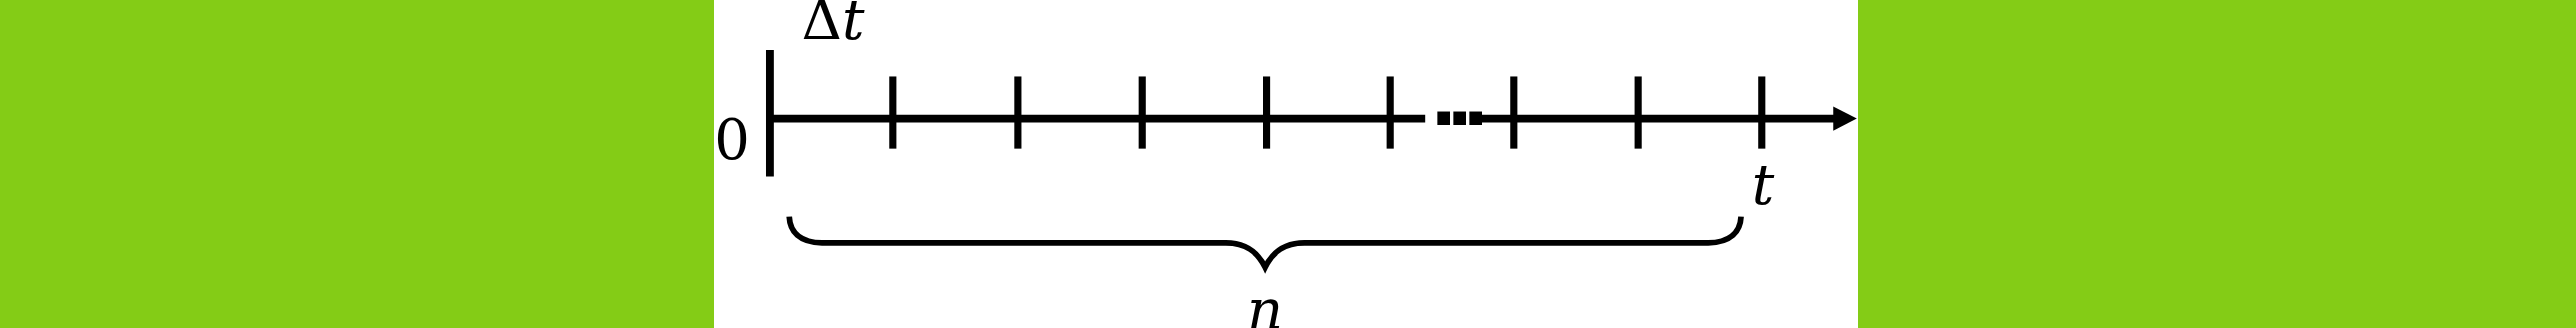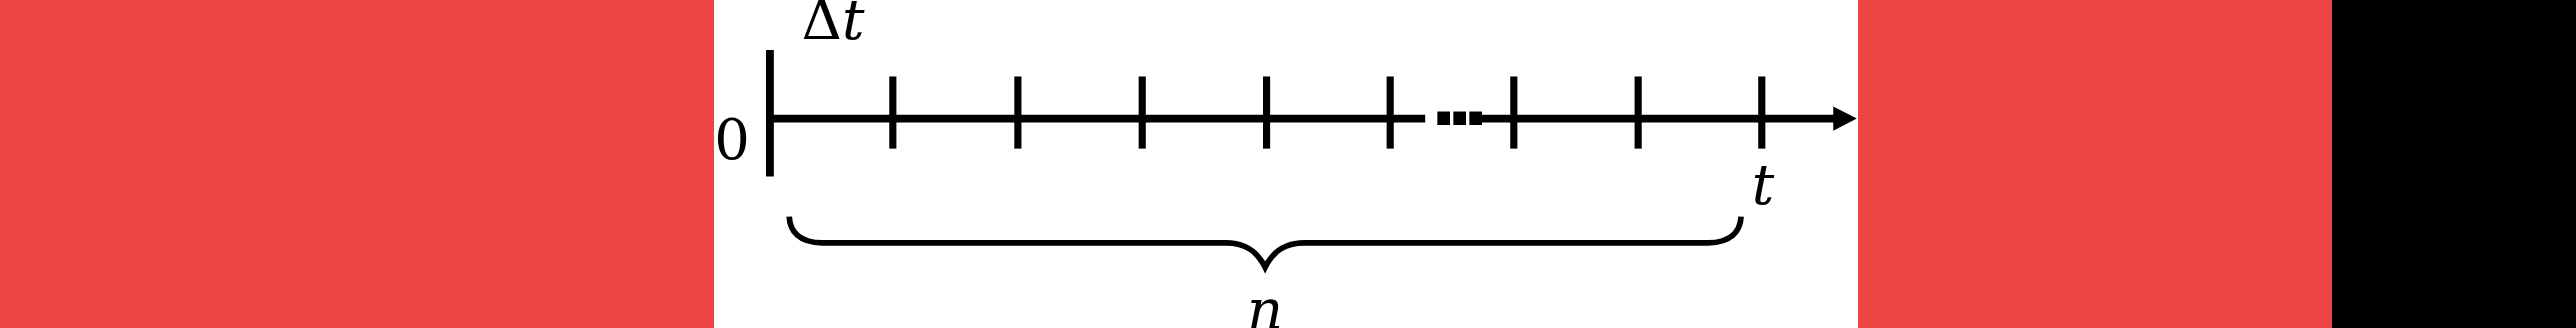--- a/index.html
+++ b/index.html
@@ -1,19 +1,19 @@
 <!DOCTYPE html>
 <html style="font-size:11.4px"><head>
 <meta charset="utf-8">
 <style>
   html,body{margin:0;padding:0;background:#000;}
   .canvas{
     position:relative;
-    width:2332px;height:328px;
-    background:#ef4444;
+    width:2576px;height:328px;
+    background:#84cc16;
     overflow:hidden;
     font-family:"DejaVu Serif",serif;
     color:#000000;
   }
   .panel{
     position:absolute;
     left:714px;top:0;
     width:1144px;height:328px;
     background:#ffffff;
   }

